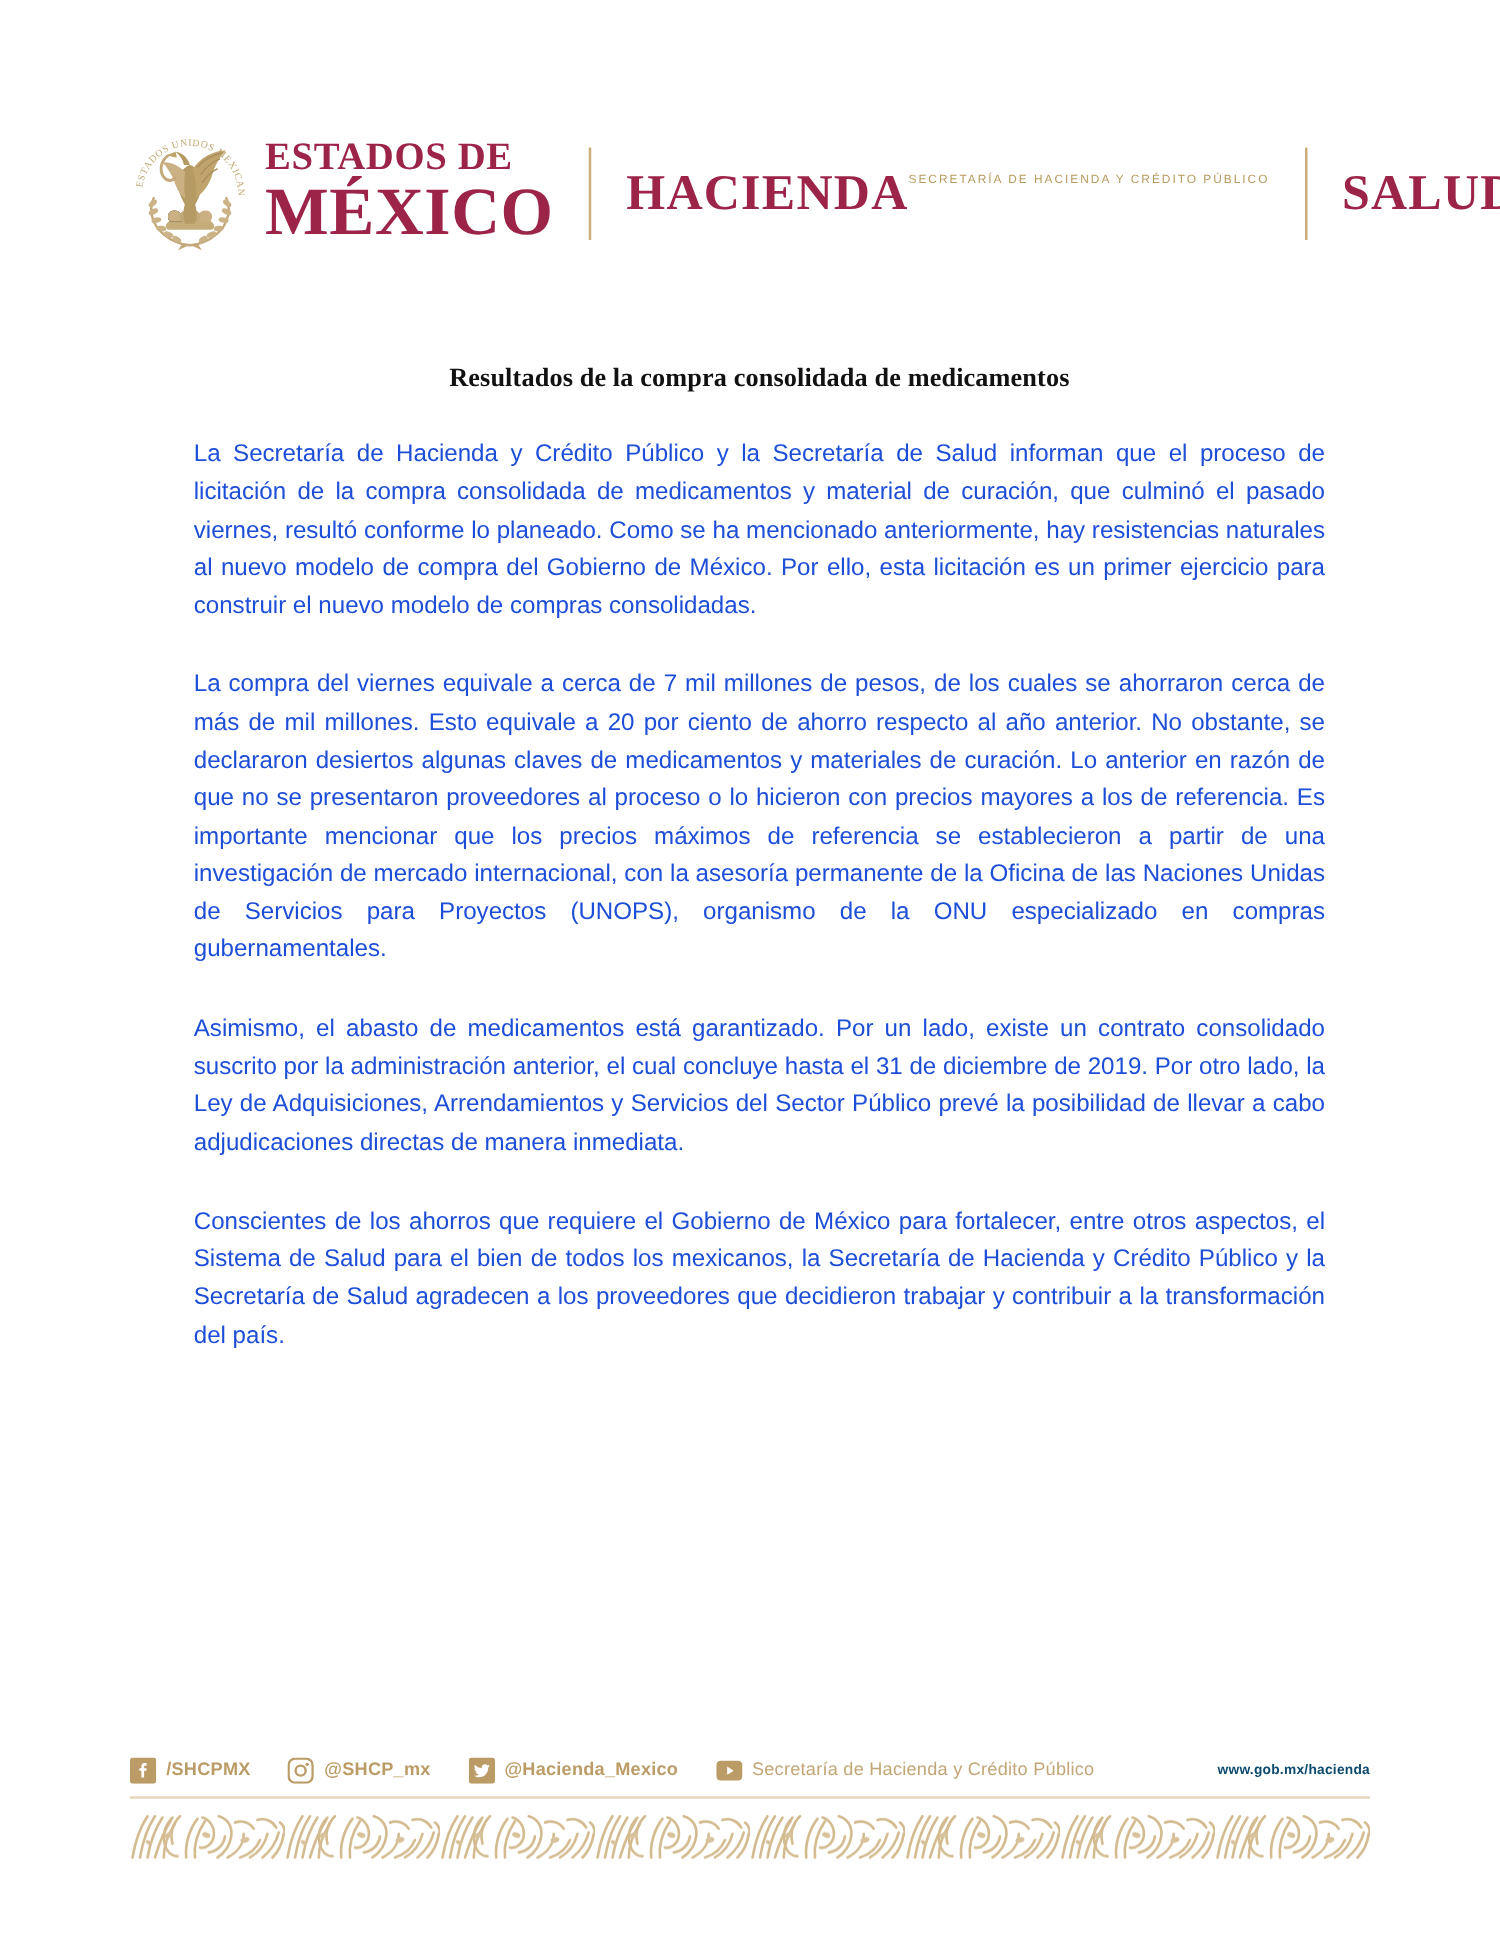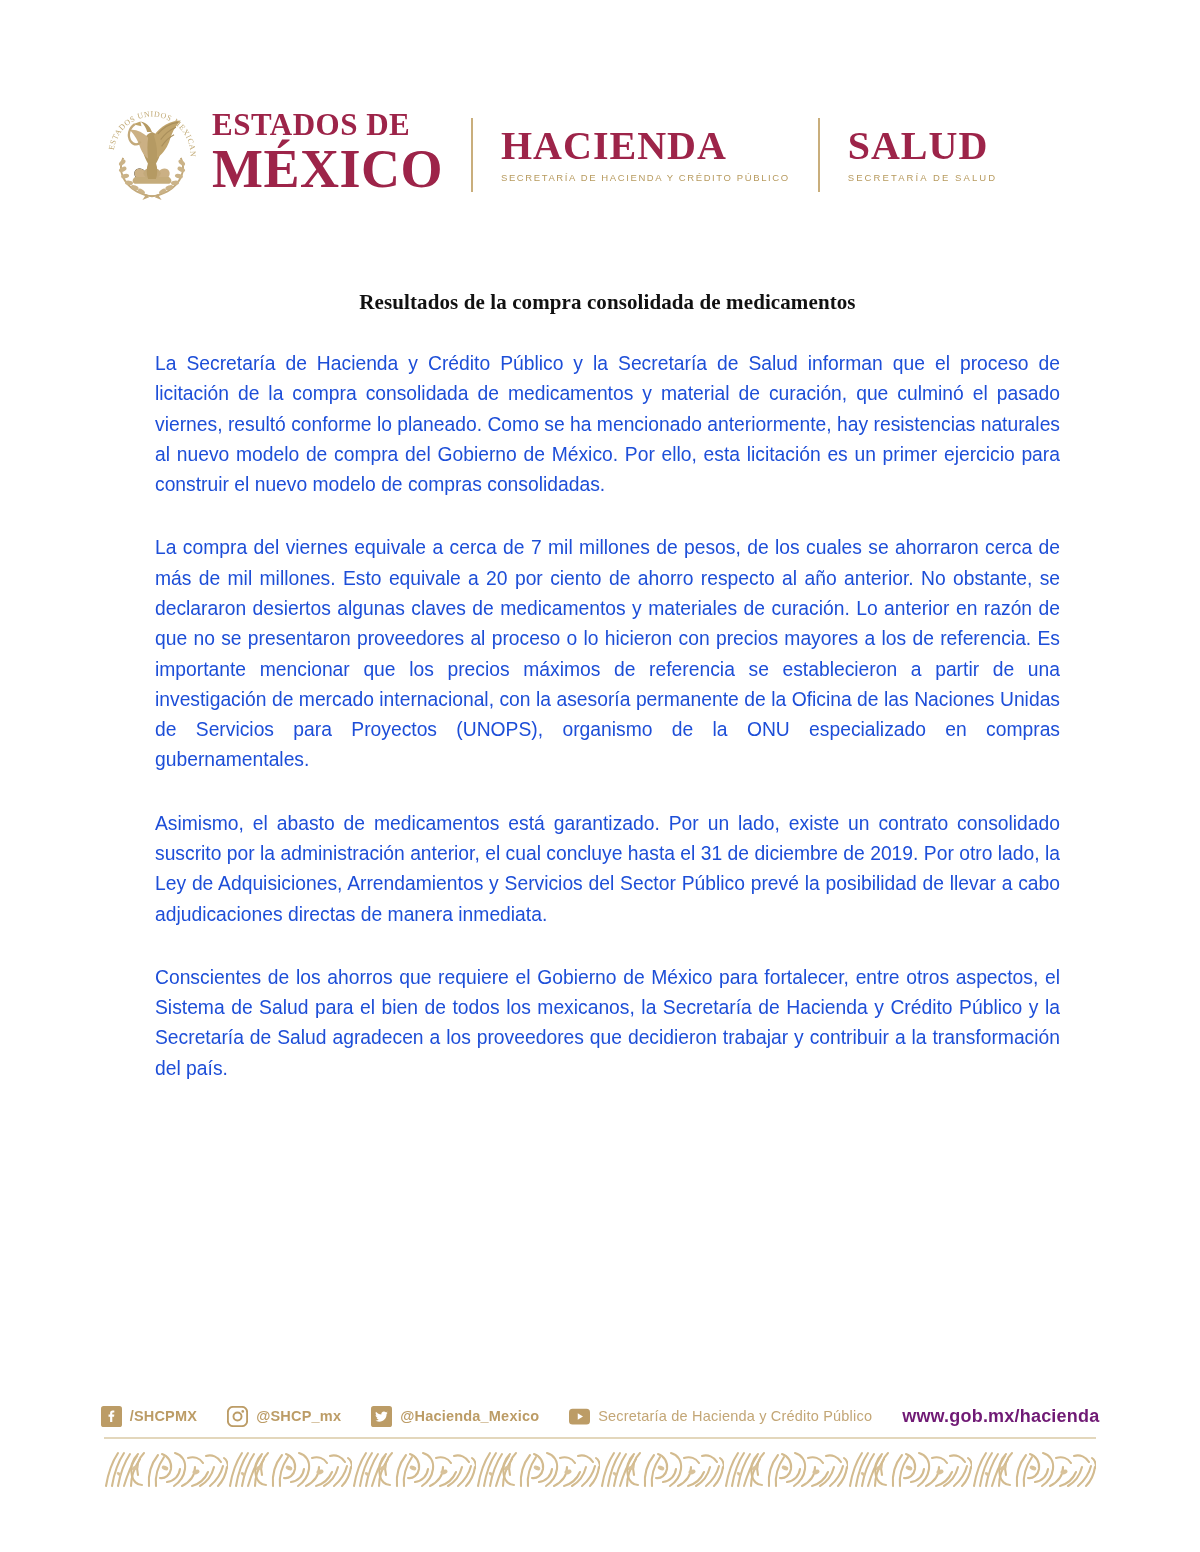--- a/index.html
+++ b/index.html
@@ -70,21 +70,20 @@
   .vrule {
     width: 2px;
     height: 74px;
     background: #C9AE7C;
     margin: 0 28px;
     flex: 0 0 auto;
   }
 
   .dep-block {
     display: flex;
-    flex-direction: column;
     justify-content: center;
     padding-bottom: 2px;
   }
   .dep-name {
     font-family: "Liberation Serif", "DejaVu Serif", serif;
     font-weight: bold;
     font-size: 40px;
     letter-spacing: 1px;
     color: #9D2449;
     white-space: nowrap;
@@ -172,22 +171,22 @@
     font-size: 14.5px;
     color: #BC9C66;
     font-weight: bold;
     letter-spacing: 0.2px;
   }
   .shandle.light { font-weight: normal; color: #C3A676; }
 
   .footer-url {
     margin-left: auto;
     font-family: "Liberation Sans", "DejaVu Sans", sans-serif;
-    font-size: 18px;
-    color: #701a75;
+    font-size: 11px;
+    color: #0c4a6e;
     font-weight: bold;
     letter-spacing: 0.2px;
     white-space: nowrap;
   }
 
   .footer-rule {
     position: absolute;
     left: 104px;
     top: 1437px;
     width: 992px;

